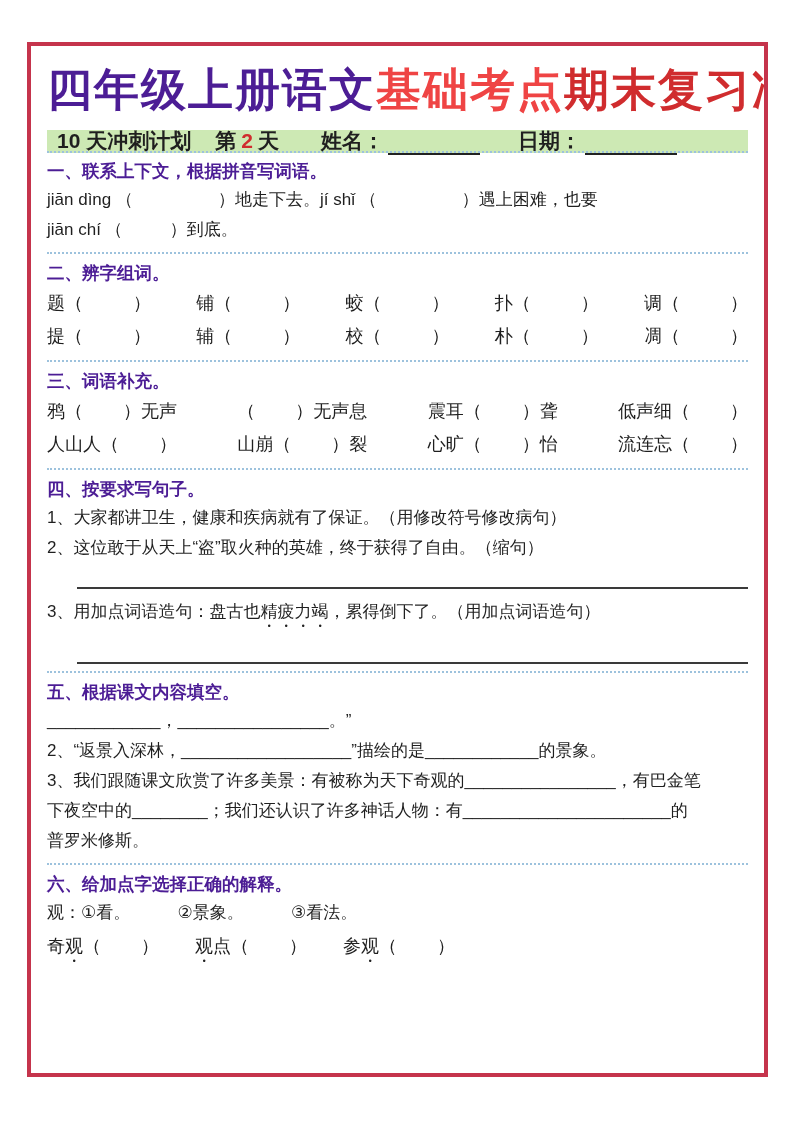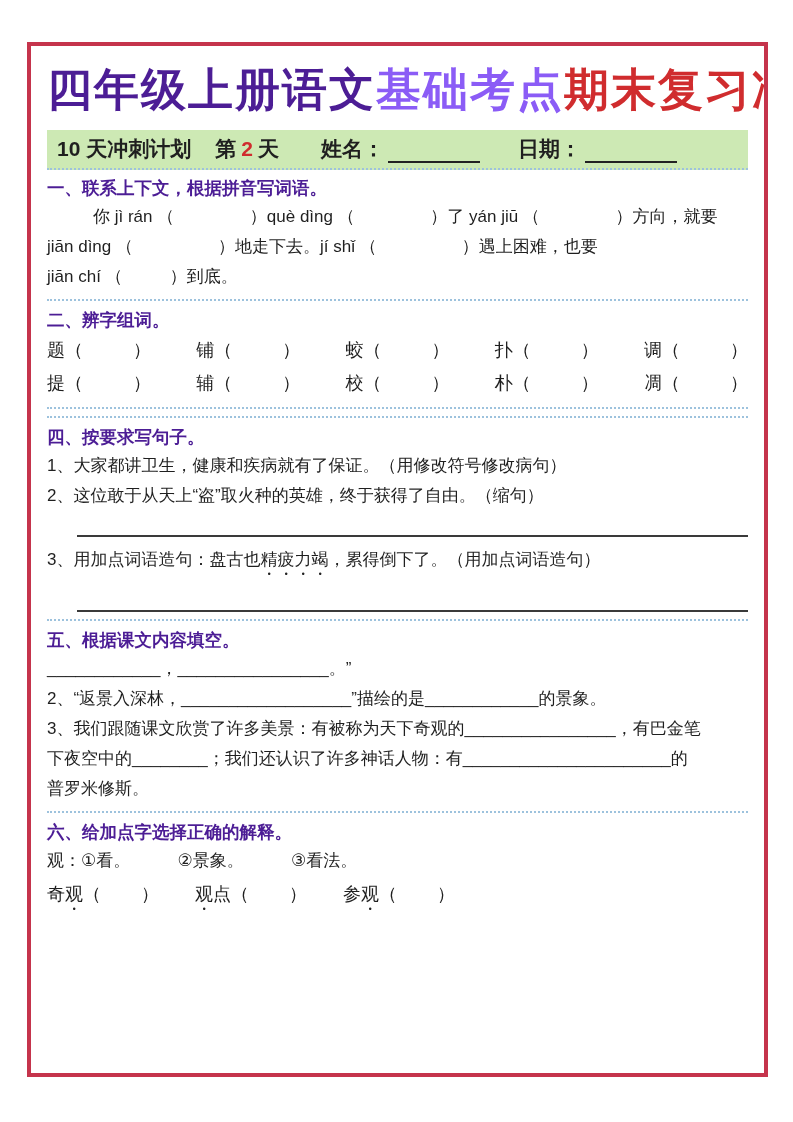--- a/index.html
+++ b/index.html
@@ -12,25 +12,25 @@
     position:absolute;left:27px;top:42px;width:741px;height:1035px;
     border:4px solid #c5344c;background:#fff;box-sizing:border-box;
     padding:10px 16px 0 16px;overflow:hidden;
   }
   
   .title{
     text-align:center;font-weight:900;font-size:45px;line-height:56px;
     letter-spacing:2px;white-space:nowrap;margin:6px 0 12px 0;
   }
   .t-black{color:#4c1d95;}
-  .t-teal{color:#8b5cf6;text-align:right;}
+  .t-teal{color:#ef4444;text-align:right;}
   .t-red{color:#d02c2e;}
   
   .green-bar{
-    background:#cde9b4;height:40px;display:flex;align-items:center;
+    background:#cde9b4;height:23px;display:flex;align-items:center;
     font-size:21px;font-weight:700;padding:0 10px;box-sizing:border-box;
     border-bottom:2px dotted #9dc2dd;margin-bottom:4px;
   }
   .green-bar .day{margin-left:24px;}
   .green-bar .red-num{color:#d02c2e;padding:0 5px;}
   .green-bar .field{display:inline-flex;align-items:flex-end;}
   .green-bar .field-name{margin-left:42px;}
   .green-bar .field-date{margin-left:38px;}
   .wline{display:inline-block;width:92px;border-bottom:2px solid #222;height:20px;margin-left:4px;}
   
@@ -66,21 +66,20 @@
         <span class="wline"></span>
       </span>
     <span class="field field-date">
         <span>日期：</span>
         <span class="wline"></span>
       </span>
   </div>
 
   <section>
     <div class="h">一、联系上下文，根据拼音写词语。</div>
-    <div class="line indent">你 jì rán （                ）què dìng （                ）了 yán jiū （                ）方向，就要</div>
     <div class="line">jiān dìng （                  ）地走下去。jí shǐ （                  ）遇上困难，也要</div>
     <div class="line">jiān chí （          ）到底。</div>
   </section>
   <div class="sep"></div>
 
   <section>
     <div class="h">二、辨字组词。</div>
     <div class="grid5">
       <span>题（          ）</span>
       <span>铺（          ）</span>
@@ -91,20 +90,35 @@
     <div class="grid5">
       <span>提（          ）</span>
       <span>辅（          ）</span>
       <span>校（          ）</span>
       <span>朴（          ）</span>
       <span>凋（          ）</span>
     </div>
   </section>
   <div class="sep"></div>
 
+  <section>
+    <div class="h">三、词语补充。</div>
+    <div class="grid4">
+      <span>鸦（        ）无声</span>
+      <span>（        ）无声息</span>
+      <span>震耳（        ）聋</span>
+      <span>低声细（        ）</span>
+    </div>
+    <div class="grid4">
+      <span>人山人（        ）</span>
+      <span>山崩（        ）裂</span>
+      <span>心旷（        ）怡</span>
+      <span>流连忘（        ）</span>
+    </div>
+  </section>
   <div class="sep"></div>
 
   <section>
     <div class="h">四、按要求写句子。</div>
     <div class="line">1、大家都讲卫生，健康和疾病就有了保证。（用修改符号修改病句）</div>
     <div class="line">2、这位敢于从天上“盗”取火种的英雄，终于获得了自由。（缩句）</div>
     <div class="ansline ansline-1"></div>
     <div class="line"><span>3、用加点词语造句：盘古也</span><span class="dots">精疲力竭</span><span>，累得倒下了。（用加点词语造句）</span></div>
     <div class="ansline ansline-2"></div>
   </section>

